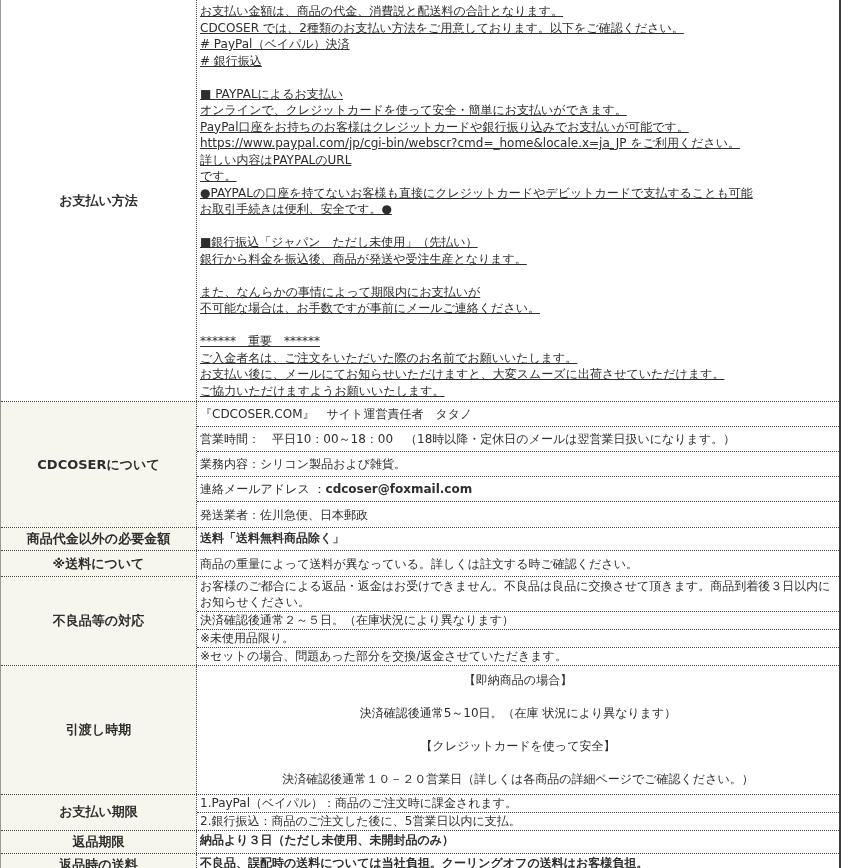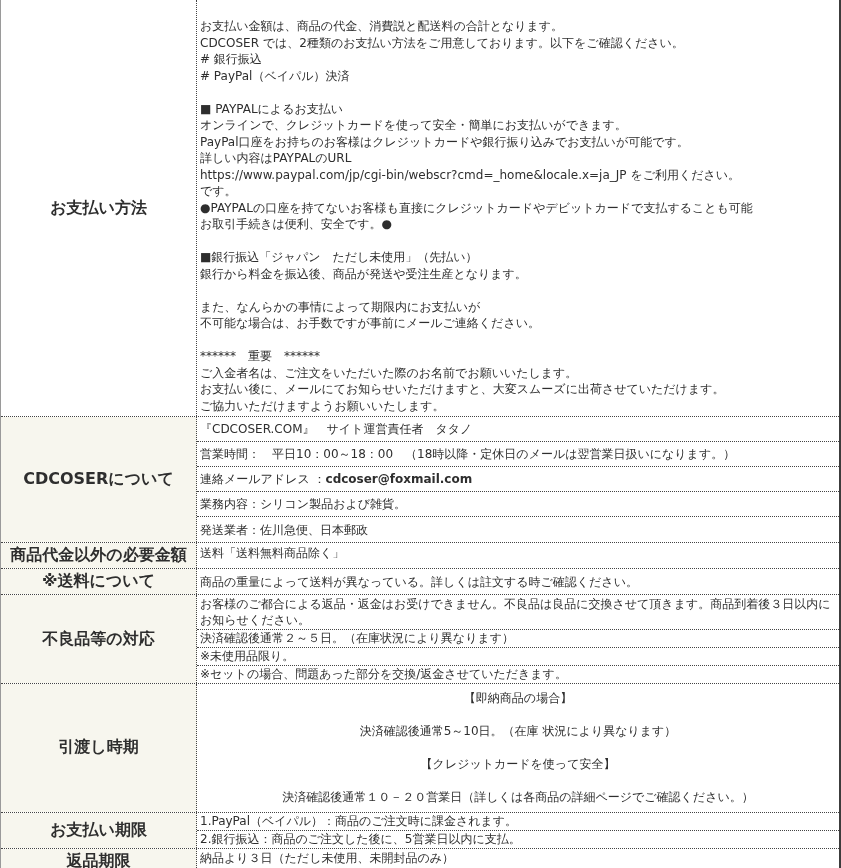--- a/index.html
+++ b/index.html
@@ -2,52 +2,52 @@
 <html><head>
 <meta charset="utf-8">
 <style>
   html,body{margin:0;padding:0;background:#ffffff;}
   body{font-family:"DejaVu Sans","Liberation Sans",sans-serif;font-size:12px;color:#2e2e2e;}
   .page{width:841px;height:868px;box-sizing:border-box;display:flex;flex-direction:column;
         border-left:1px solid #9a9a9a;border-right:2px solid #3c3c3c;overflow:hidden;}
   .row{display:flex;border-bottom:1px dotted #444;align-items:stretch;}
   .hcell{flex:0 0 196px;box-sizing:border-box;border-right:1px dotted #444;background:#f7f6ee;
          display:flex;align-items:center;justify-content:center;text-align:center;
-         font-weight:bold;font-size:16px;padding:2px;}
+         font-weight:bold;font-size:13px;padding:2px;}
   .hcell.white{background:#ffffff;}
   .content{flex:1;min-width:0;box-sizing:border-box;}
-  .pad{padding:18px 3px 2px 3px;}
+  .pad{padding:3px 3px 2px 3px;text-decoration:underline;}
   .pad7{padding:6px 3px;text-align:center;}
   .line{min-height:16.5px;line-height:16.5px;white-space:pre-wrap;}
   .subrow{border-bottom:1px dotted #444;padding:1px 3px;line-height:16px;box-sizing:border-box;}
   .subrow:last-child{border-bottom:none;}
   .h25{min-height:25px;display:flex;align-items:center;}
   .h16{min-height:16px;line-height:15px;}
-  .h19{min-height:19px;display:flex;align-items:center;}
+  .h19{min-height:19px;display:flex;align-items:center;font-weight:bold;}
   .email{font-weight:bold;}
   .bottom-bar{margin-top:auto;height:6px;background:#3f3f3f;}
 </style>
 </head>
 <body>
 
 <div class="page">
 
   <div class="row">
     <div class="hcell white">お支払い方法</div>
     <div class="content pad">
         <div class="line">お支払い金額は、商品の代金、消費説と配送料の合計となります。</div>
         <div class="line">CDCOSER では、2種類のお支払い方法をご用意しております。以下をご確認ください。</div>
+        <div class="line"># PayPal（ベイパル）決済</div>
         <div class="line"># 銀行振込</div>
-        <div class="line"># PayPal（ベイパル）決済</div>
         <div class="line"></div>
         <div class="line">■ PAYPALによるお支払い</div>
         <div class="line">オンラインで、クレジットカードを使って安全・簡単にお支払いができます。</div>
         <div class="line">PayPal口座をお持ちのお客様はクレジットカードや銀行振り込みでお支払いが可能です。</div>
+        <div class="line">https://www.paypal.com/jp/cgi-bin/webscr?cmd=_home&amp;locale.x=ja_JP をご利用ください。</div>
         <div class="line">詳しい内容はPAYPALのURL</div>
-        <div class="line">https://www.paypal.com/jp/cgi-bin/webscr?cmd=_home&amp;locale.x=ja_JP をご利用ください。</div>
         <div class="line">です。</div>
         <div class="line">●PAYPALの口座を持てないお客様も直接にクレジットカードやデビットカードで支払することも可能</div>
         <div class="line">お取引手続きは便利、安全です。●</div>
         <div class="line"></div>
         <div class="line">■銀行振込「ジャパン　ただし未使用」（先払い）</div>
         <div class="line">銀行から料金を振込後、商品が発送や受注生産となります。</div>
         <div class="line"></div>
         <div class="line">また、なんらかの事情によって期限内にお支払いが</div>
         <div class="line">不可能な場合は、お手数ですが事前にメールご連絡ください。</div>
         <div class="line"></div>
@@ -56,25 +56,25 @@
         <div class="line">お支払い後に、メールにてお知らせいただけますと、大変スムーズに出荷させていただけます。</div>
         <div class="line">ご協力いただけますようお願いいたします。</div>
       </div>
   </div>
 
   <div class="row">
     <div class="hcell">CDCOSERについて</div>
     <div class="content">
       <div class="subrow h25">『CDCOSER.COM』　サイト運営責任者　タタノ</div>
       <div class="subrow h25">営業時間：　平日10：00～18：00　（18時以降・定休日のメールは翌営業日扱いになります。）</div>
+      <div class="subrow h25">業務内容：シリコン製品および雑貨。</div>
       <div class="subrow h25">
         <span>連絡メールアドレス ： </span>
         <span class="email">cdcoser@foxmail.com</span>
       </div>
-      <div class="subrow h25">業務内容：シリコン製品および雑貨。</div>
       <div class="subrow h25">発送業者：佐川急便、日本郵政</div>
     </div>
   </div>
 
   <div class="row">
     <div class="hcell">商品代金以外の必要金額</div>
     <div class="content">
       <div class="subrow h19">送料「送料無料商品除く」</div>
     </div>
   </div>

